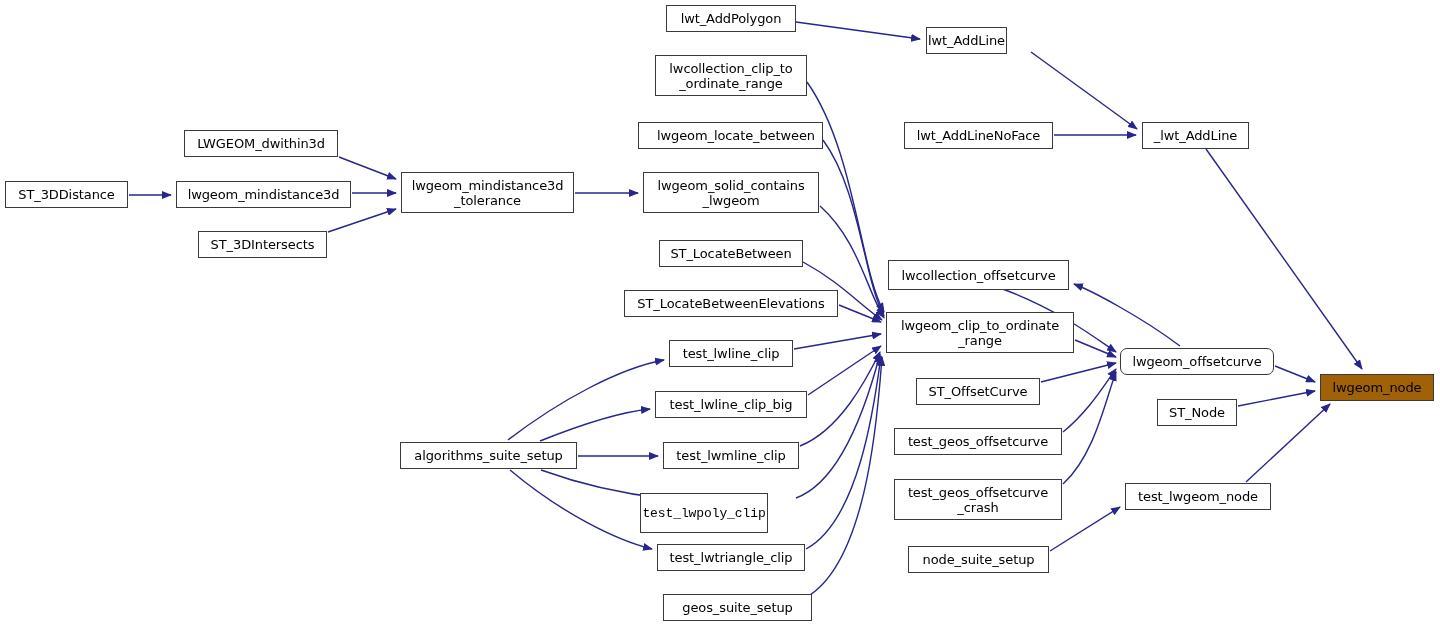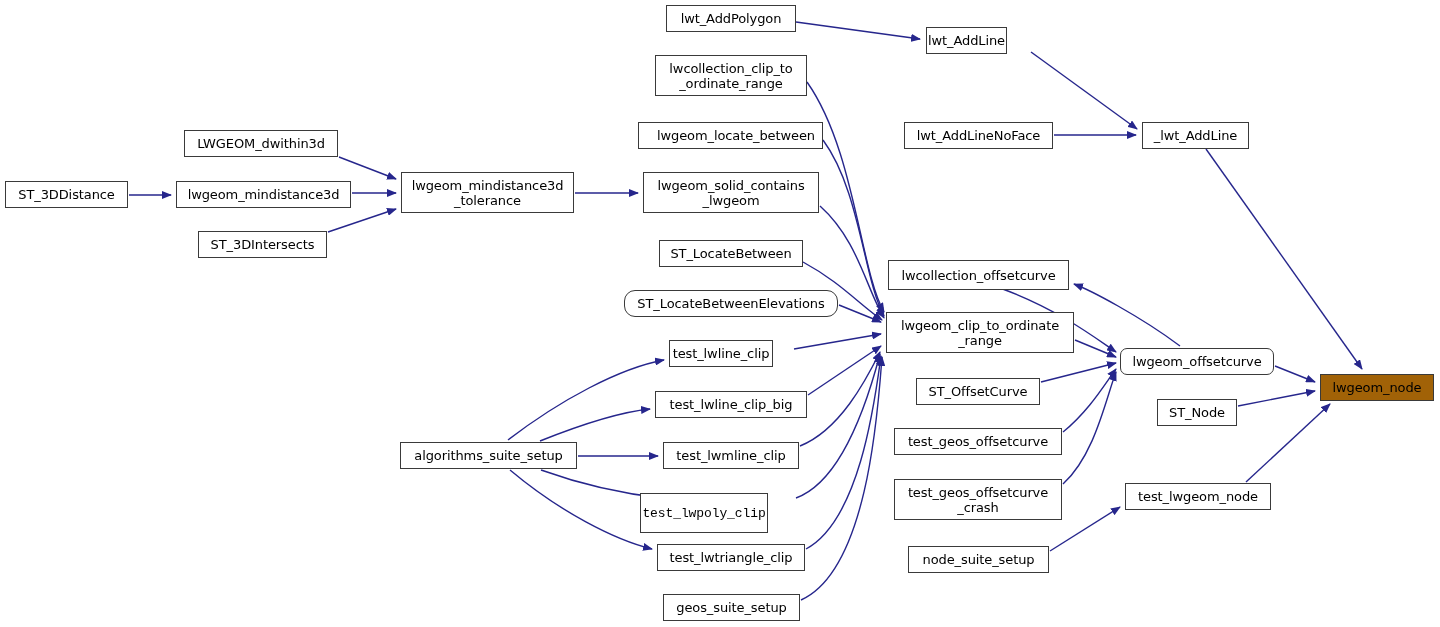--- a/index.html
+++ b/index.html
@@ -103,33 +103,33 @@
       <div class="node" style="left: 184px; top: 130px; width: 154px; height: 27px;">LWGEOM_dwithin3d</div>
       <div class="node" style="left: 401px; top: 172px; width: 173px; height: 41px;">lwgeom_mindistance3d
 _tolerance</div>
       <div class="node" style="left: 643px; top: 172px; width: 176px; height: 41px;">lwgeom_solid_contains
 _lwgeom</div>
       <div class="node" style="left: 5px; top: 181px; width: 123px; height: 27px;">ST_3DDistance</div>
       <div class="node" style="left: 176px; top: 181px; width: 175px; height: 27px;">lwgeom_mindistance3d</div>
       <div class="node" style="left: 198px; top: 231px; width: 129px; height: 27px;">ST_3DIntersects</div>
       <div class="node" style="left: 659px; top: 240px; width: 144px; height: 27px;">ST_LocateBetween</div>
       <div class="node" style="left: 888px; top: 260px; width: 181px; height: 30px;">lwcollection_offsetcurve</div>
-      <div class="node" style="left: 624px; top: 290px; width: 214px; height: 27px; border-radius: 11px;">ST_LocateBetweenElevations</div>
+      <div class="node" style="left: 624px; top: 290px; width: 214px; height: 27px;">ST_LocateBetweenElevations</div>
       <div class="node" style="left: 886px; top: 312px; width: 188px; height: 41px;">lwgeom_clip_to_ordinate
 _range</div>
-      <div class="node" style="left: 669px; top: 340px; width: 104px; height: 27px;">test_lwline_clip</div>
+      <div class="node" style="left: 669px; top: 340px; width: 124px; height: 27px;">test_lwline_clip</div>
       <div class="node" style="left: 1120px; top: 348px; width: 154px; height: 27px; border-radius: 7px;">lwgeom_offsetcurve</div>
       <div class="node highlight" style="left: 1320px; top: 374px; width: 114px; height: 27px;">lwgeom_node</div>
       <div class="node" style="left: 916px; top: 378px; width: 124px; height: 27px;">ST_OffsetCurve</div>
       <div class="node" style="left: 655px; top: 391px; width: 152px; height: 27px;">test_lwline_clip_big</div>
       <div class="node" style="left: 1157px; top: 399px; width: 80px; height: 27px;">ST_Node</div>
       <div class="node" style="left: 894px; top: 428px; width: 168px; height: 27px;">test_geos_offsetcurve</div>
       <div class="node" style="left: 400px; top: 442px; width: 177px; height: 27px;">algorithms_suite_setup</div>
       <div class="node" style="left: 663px; top: 442px; width: 136px; height: 27px; text-align: center;">test_lwmline_clip</div>
       <div class="node" style="left: 894px; top: 479px; width: 168px; height: 41px;">test_geos_offsetcurve
 _crash</div>
       <div class="node" style="left: 1125px; top: 483px; width: 146px; height: 27px;">test_lwgeom_node</div>
       <div class="node" style="left: 640px; top: 493px; width: 128px; height: 40px; font-family: Liberation Mono, monospace;">test_lwpoly_clip</div>
       <div class="node" style="left: 657px; top: 544px; width: 148px; height: 27px;">test_lwtriangle_clip</div>
       <div class="node" style="left: 908px; top: 546px; width: 141px; height: 27px;">node_suite_setup</div>
-      <div class="node" style="left: 663px; top: 594px; width: 137px; height: 27px;">geos_suite_setup</div>
+      <div class="node" style="left: 663px; top: 594px; width: 149px; height: 27px;">geos_suite_setup</div>
     </div>
 </div>
 
 </body></html>

